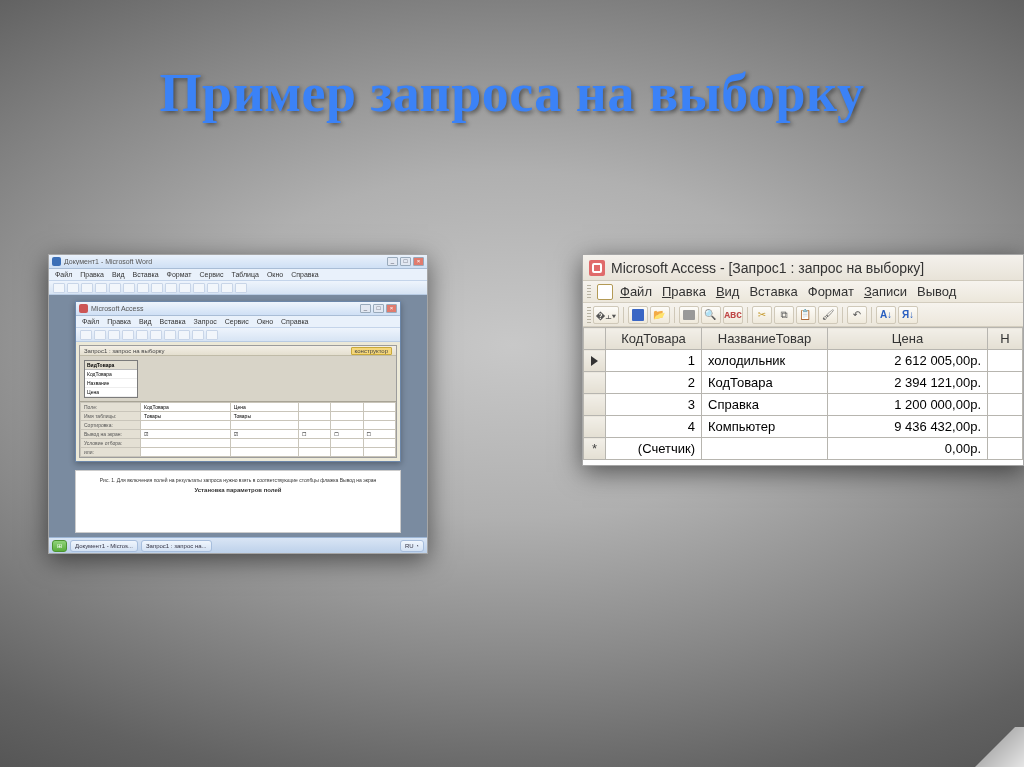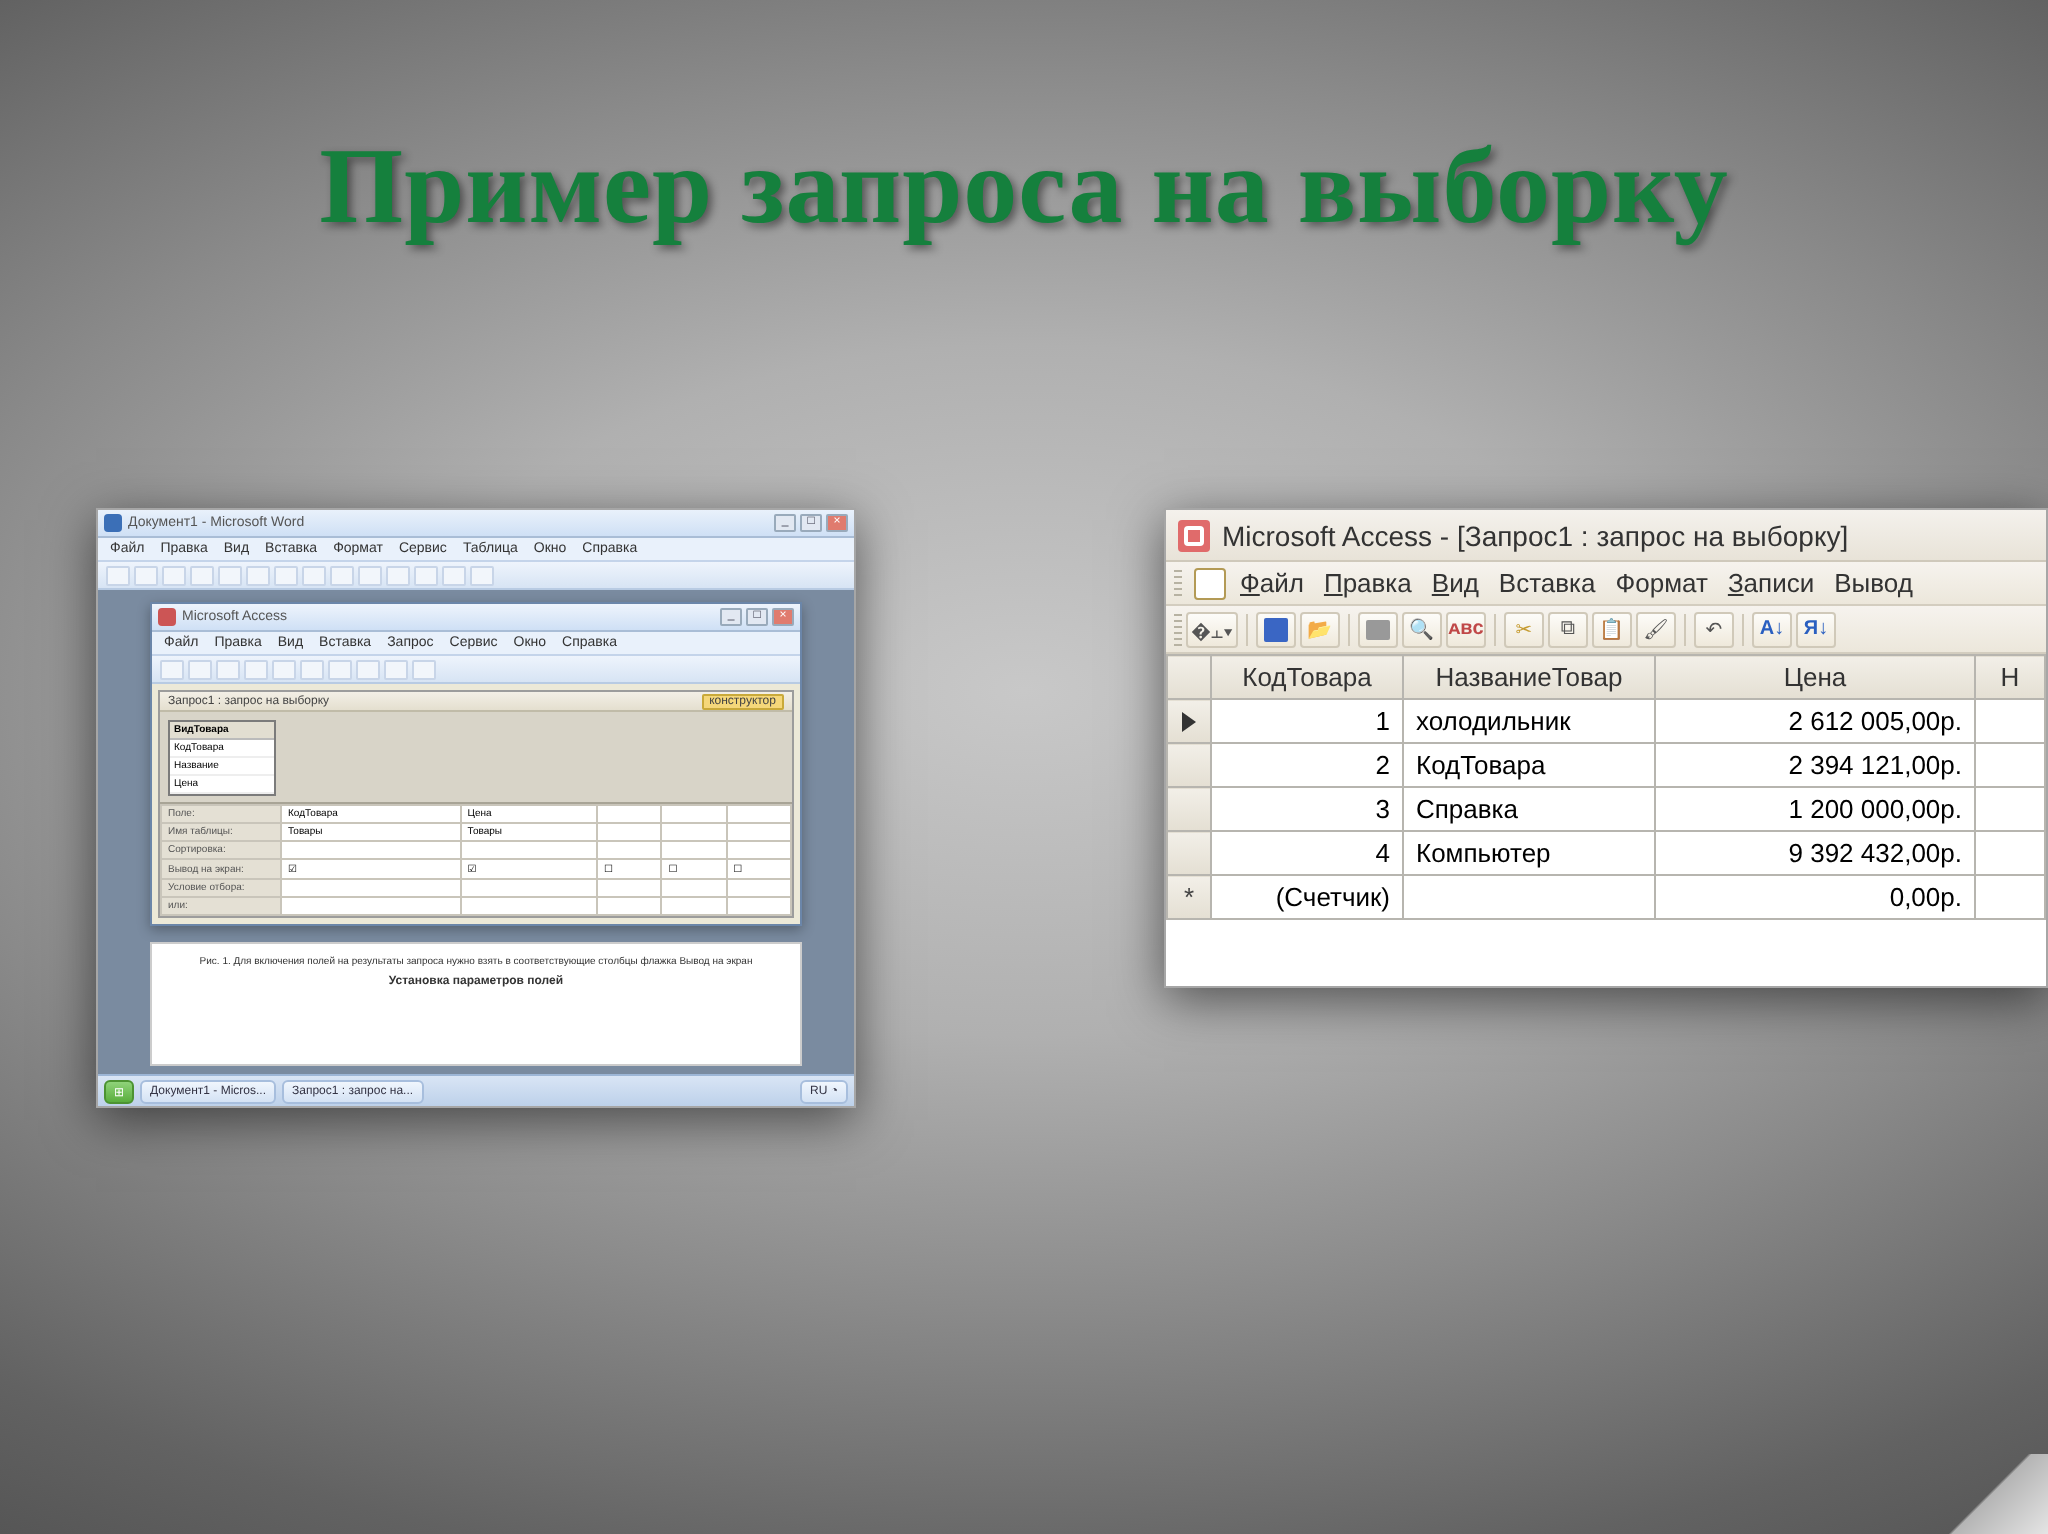--- a/index.html
+++ b/index.html
@@ -8,21 +8,21 @@
     background: radial-gradient(ellipse 120% 90% at 50% 45%,
       #c8c8c8 0%, #b0b0b0 25%, #8a8a8a 45%, #626262 65%, #474747 85%, #353535 100%);
     position: relative;
   }
   
   .title {
     position: absolute; top: 62px; left: 0; right: 0;
     text-align: center;
     font-family: Georgia, "Times New Roman", serif;
     font-weight: bold; font-size: 54px;
-    color: #15803d;
+    color: #3b82f6;
     text-shadow: 2px 2px 4px rgba(0,0,0,.45);
     letter-spacing: 0.5px;
   }
 
   
   .left-shot {
     position: absolute; left: 48px; top: 254px; width: 380px; height: 300px;
     background: #fff; border: 1px solid rgba(0,0,0,.35);
     box-shadow: 0 6px 24px rgba(0,0,0,.55);
     display: flex; flex-direction: column;
@@ -97,21 +97,21 @@
   .win-taskbar {
     height:16px; background:linear-gradient(#d9e5f5,#bdd1ea);
     border-top:1px solid #9db6d6; display:flex; align-items:center; gap:3px;
     padding:0 3px;
   }
   .taskbtn { height:12px; background:linear-gradient(#f0f6fd,#d4e2f4); border:1px solid #a7bedd; border-radius:3px; padding:0 4px; font-size:6px; color:#334; display:flex; align-items:center; }
   .start { background:linear-gradient(#8fd37a,#5aae3d); color:#fff; border-color:#4c9332; }
 
   
   .right-shot {
-    position: absolute; left:582px; top:254px; width:442px; height:240px;
+    position: absolute; left:582px; top:254px; width:442px; height:212px;
     background:#fff; border:1px solid rgba(0,0,0,.35);
     box-shadow: 0 6px 24px rgba(0,0,0,.55);
     display:flex; flex-direction:column;
     font-size:12px; overflow:hidden;
   }
   .r-title {
     height:26px; background: linear-gradient(#f4f1ec,#e8e3d8);
     border-bottom:1px solid #cfc9bb; display:flex; align-items:center;
     gap:6px; padding:0 6px; color:#333;
   }
@@ -414,21 +414,21 @@
         <td class="rowhdr"></td>
         <td class="col-id">3</td>
         <td class="col-name">Справка</td>
         <td class="col-price">1 200 000,00р.</td>
         <td class="col-extra"></td>
       </tr>
       <tr>
         <td class="rowhdr"></td>
         <td class="col-id">4</td>
         <td class="col-name">Компьютер</td>
-        <td class="col-price">9 392 432,00р.</td>
+        <td class="col-price">9 436 432,00р.</td>
         <td class="col-extra"></td>
       </tr>
       <tr>
         <td class="rowhdr"><span class="star">*</span></td>
         <td class="col-id counter" style="text-align:right">(Счетчик)</td>
         <td class="col-name"></td>
         <td class="col-price">0,00р.</td>
         <td class="col-extra"></td>
       </tr>
     </tbody>

